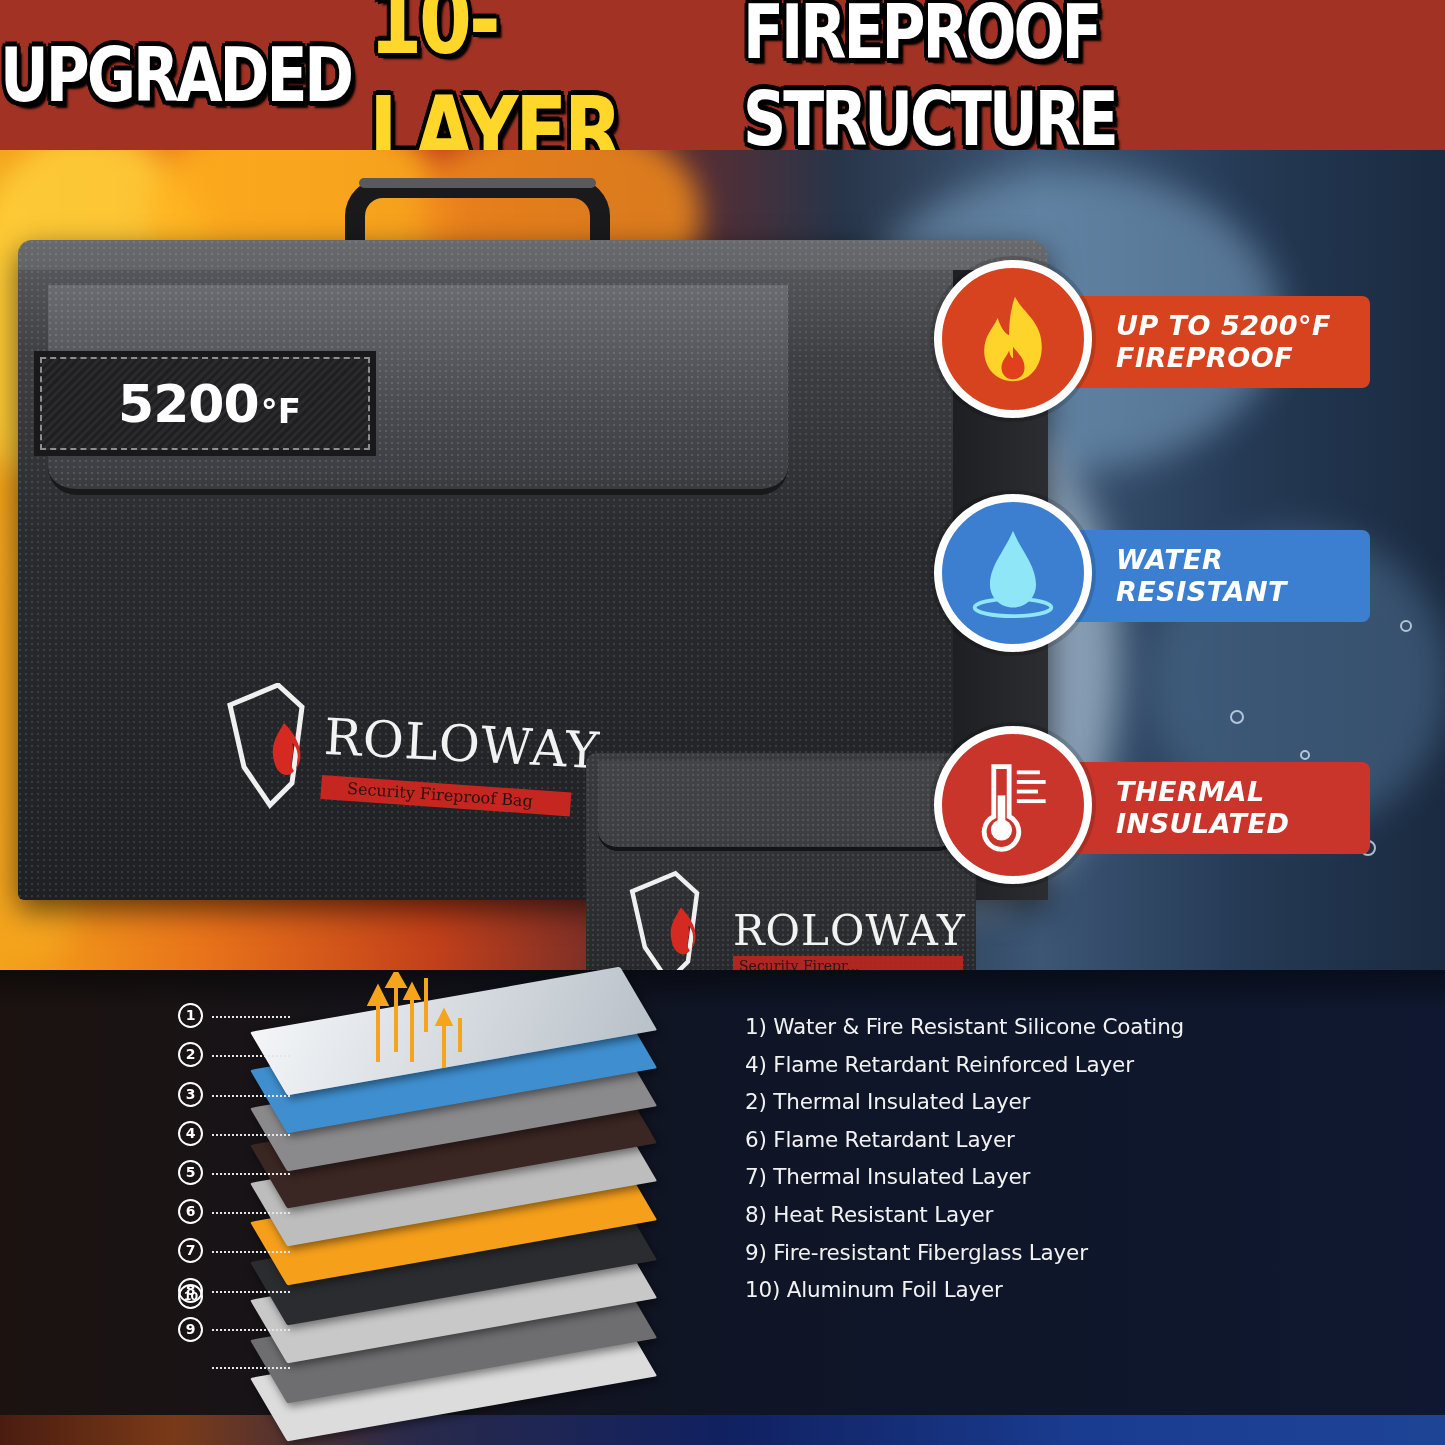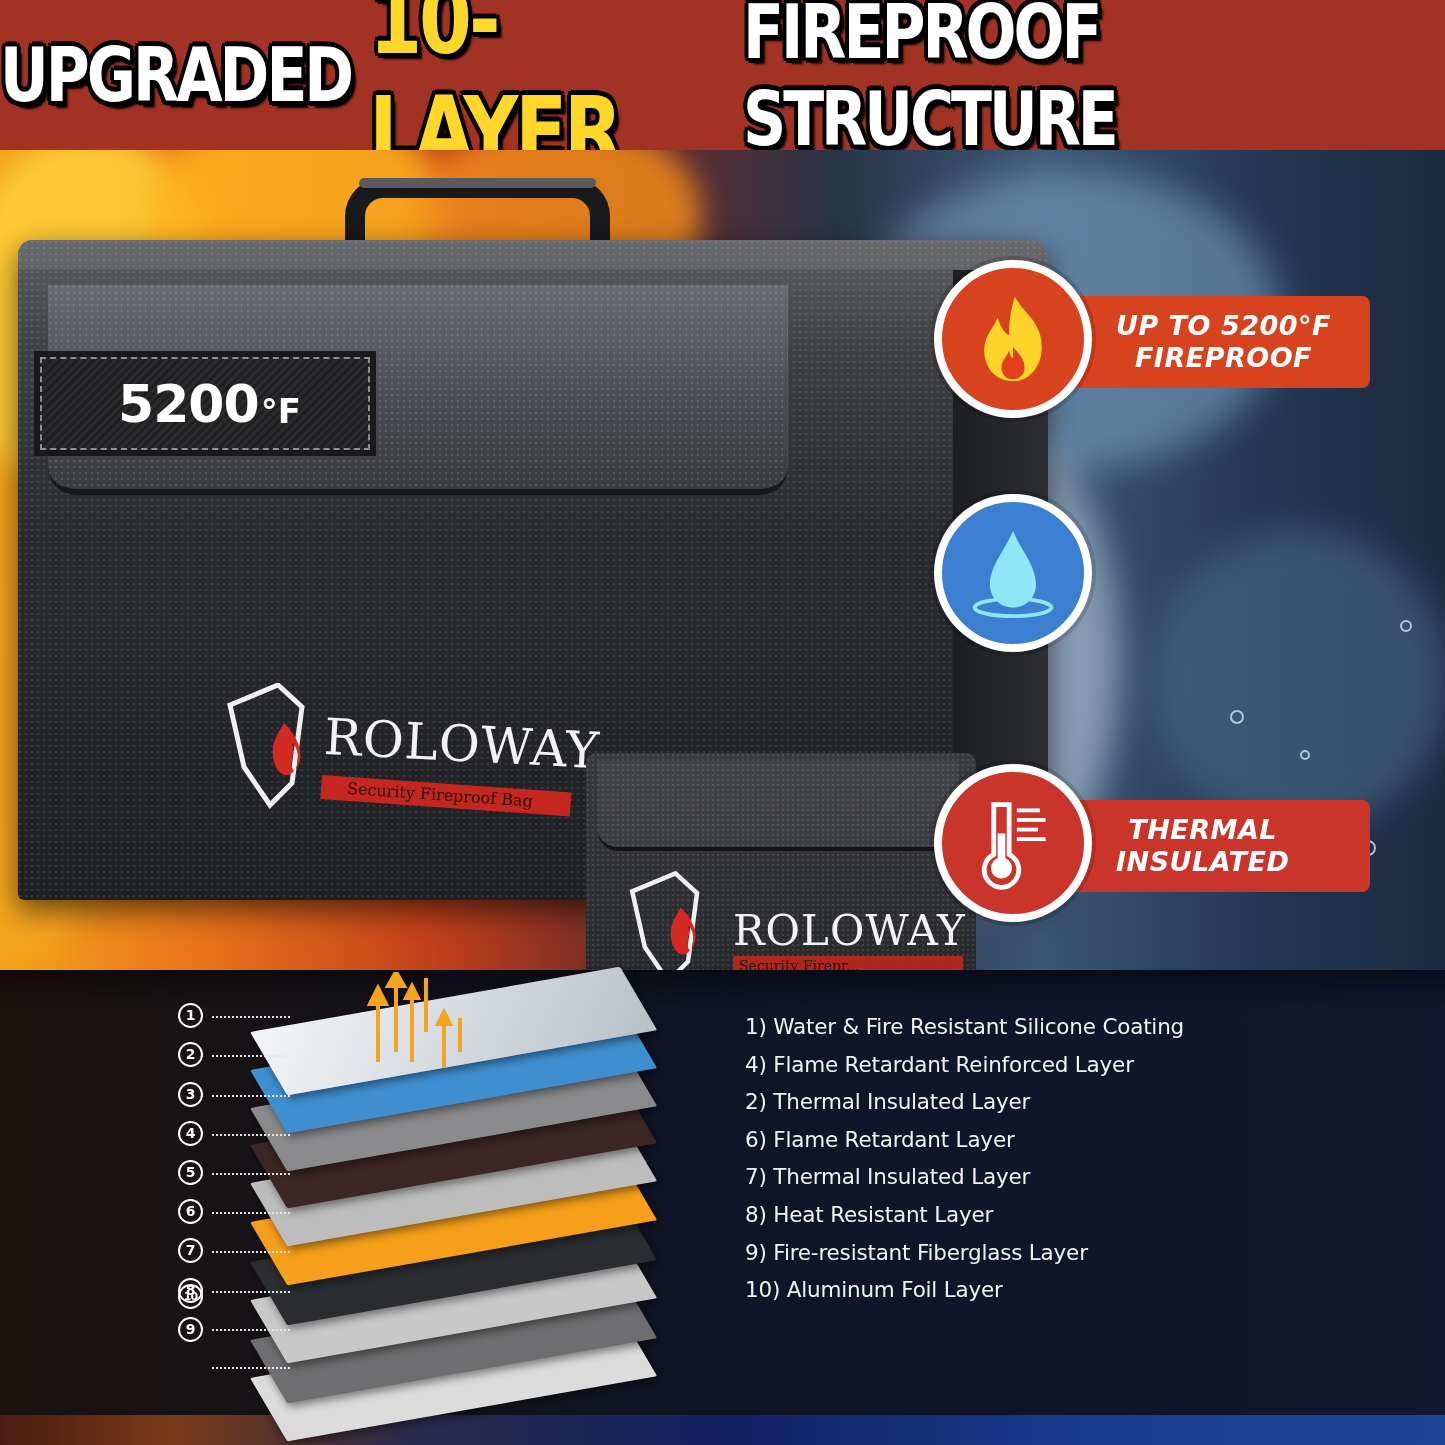--- a/index.html
+++ b/index.html
@@ -82,21 +82,21 @@
     background:
       radial-gradient(circle at 2px 2px, rgba(255,255,255,.10) 1.2px, transparent 1.6px) 0 0 / 5px 5px,
       linear-gradient(180deg, #3a3b3f 0%, #242528 100%);
   }
   .small-bag-flap { position: absolute; left: 12px; top: 8px; width: 360px; height: 90px; border-radius: 0 0 20px 20px; border-bottom: 4px solid #141416; background: rgba(255,255,255,.05); }
   .small-logo { left: 625px; top: 870px; }
   .small-logo .logo-name { position: absolute; left: 108px; top: 36px; font-size: 42px; white-space: nowrap; }
   .small-logo .logo-tag { position: absolute; left: 108px; top: 86px; width: 230px; height: 20px; font-size: 14px; line-height: 20px; padding-left: 6px; opacity: .85; transform: none; white-space: nowrap; }
 
   
-  .feature { position: absolute; left: 934px; width: 436px; height: 166px; text-align: center; }
+  .feature { position: absolute; left: 934px; width: 436px; height: 166px; }
   .feature-bar {
     position: absolute; left: 70px; top: 36px; width: 366px; height: 92px; border-radius: 8px;
     display: flex; align-items: center; padding-left: 112px;
   }
   .feature-label {
     font-family: "DejaVu Sans", sans-serif; font-weight: 900; font-style: italic;
     font-size: 27px; line-height: 32px; color: #fff; letter-spacing: 0.5px;
   }
   .feature-circle {
     position: absolute; left: 0; top: 0; width: 158px; height: 158px; border-radius: 50%;
@@ -204,29 +204,35 @@
   </div>
   <div class="feature-circle" style="background:#d8431f;">
     <svg viewBox="0 0 100 100">
       <path d="M52 6 C60 22 80 32 80 58 C80 80 66 94 50 94 C32 94 20 80 20 62 C20 46 30 38 34 28 C38 40 42 44 46 46 C46 30 48 18 52 6 Z" fill="#ffd42a"></path>
       <path d="M50 58 C56 66 62 70 62 80 C62 88 56 92 50 92 C43 92 38 87 38 80 C38 72 44 68 46 62 C47 68 49 70 50 70 Z" fill="#e0401c"></path>
     </svg>
   </div>
 </div>
 
 <div class="feature" style="top:494px;">
+  <div class="feature-bar" style="background:#3c7fd0;">
+    <div class="feature-label">
+      <div>WATER</div>
+      <div>RESISTANT</div>
+    </div>
+  </div>
   <div class="feature-circle" style="background:#3c7fd0;">
     <svg viewBox="0 0 100 100">
       <path d="M50 6 C58 26 74 42 74 62 C74 76 63 86 50 86 C37 86 26 76 26 62 C26 42 42 26 50 6 Z" fill="#8ee6f6"></path>
       <ellipse cx="50" cy="86" rx="40" ry="9" fill="none" stroke="#8ee6f6" stroke-width="4"></ellipse>
     </svg>
   </div>
 </div>
 
-<div class="feature" style="top:764px;">
+<div class="feature" style="top:726px;">
   <div class="feature-bar" style="background:#c9352a;">
     <div class="feature-label">
       <div>THERMAL</div>
       <div>INSULATED</div>
     </div>
   </div>
   <div class="feature-circle" style="background:#c9352a;">
     <svg viewBox="0 0 100 100">
       <path d="M30 10 L46 10 L46 62 A18 18 0 1 1 30 62 Z" fill="none" stroke="#fff" stroke-width="5"></path>
       <rect x="34" y="40" width="8" height="30" fill="#fff"></rect>

